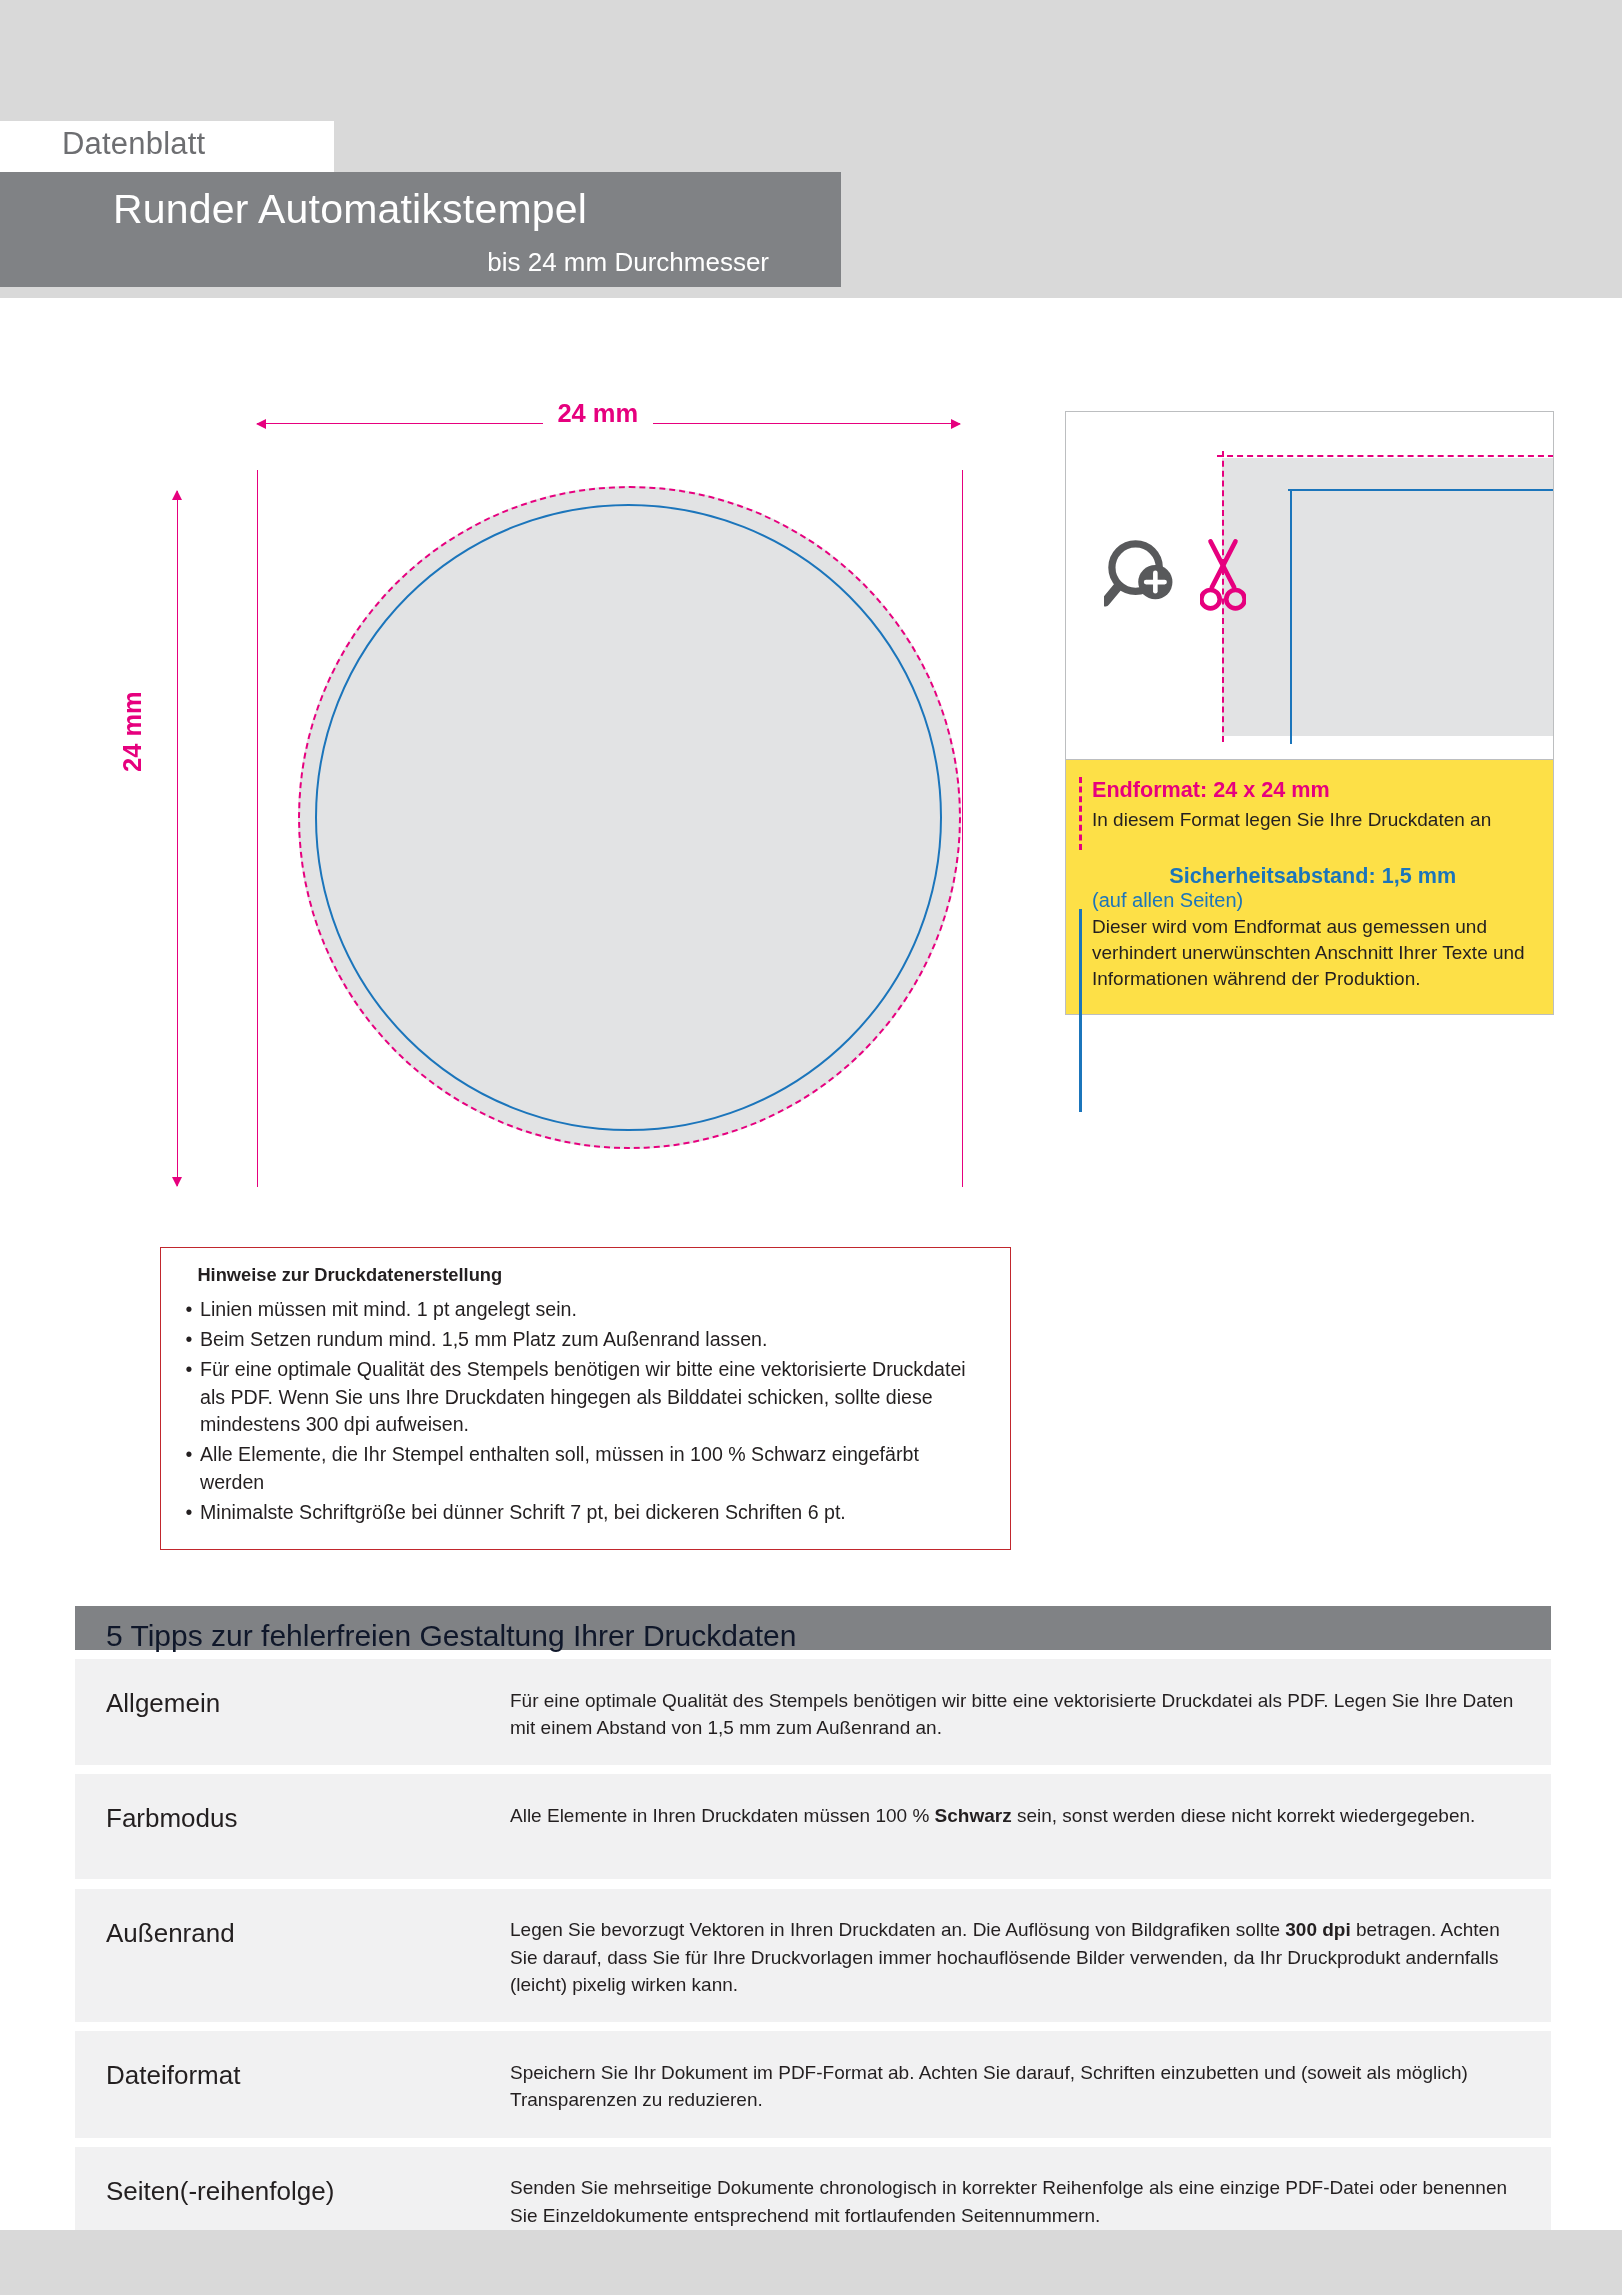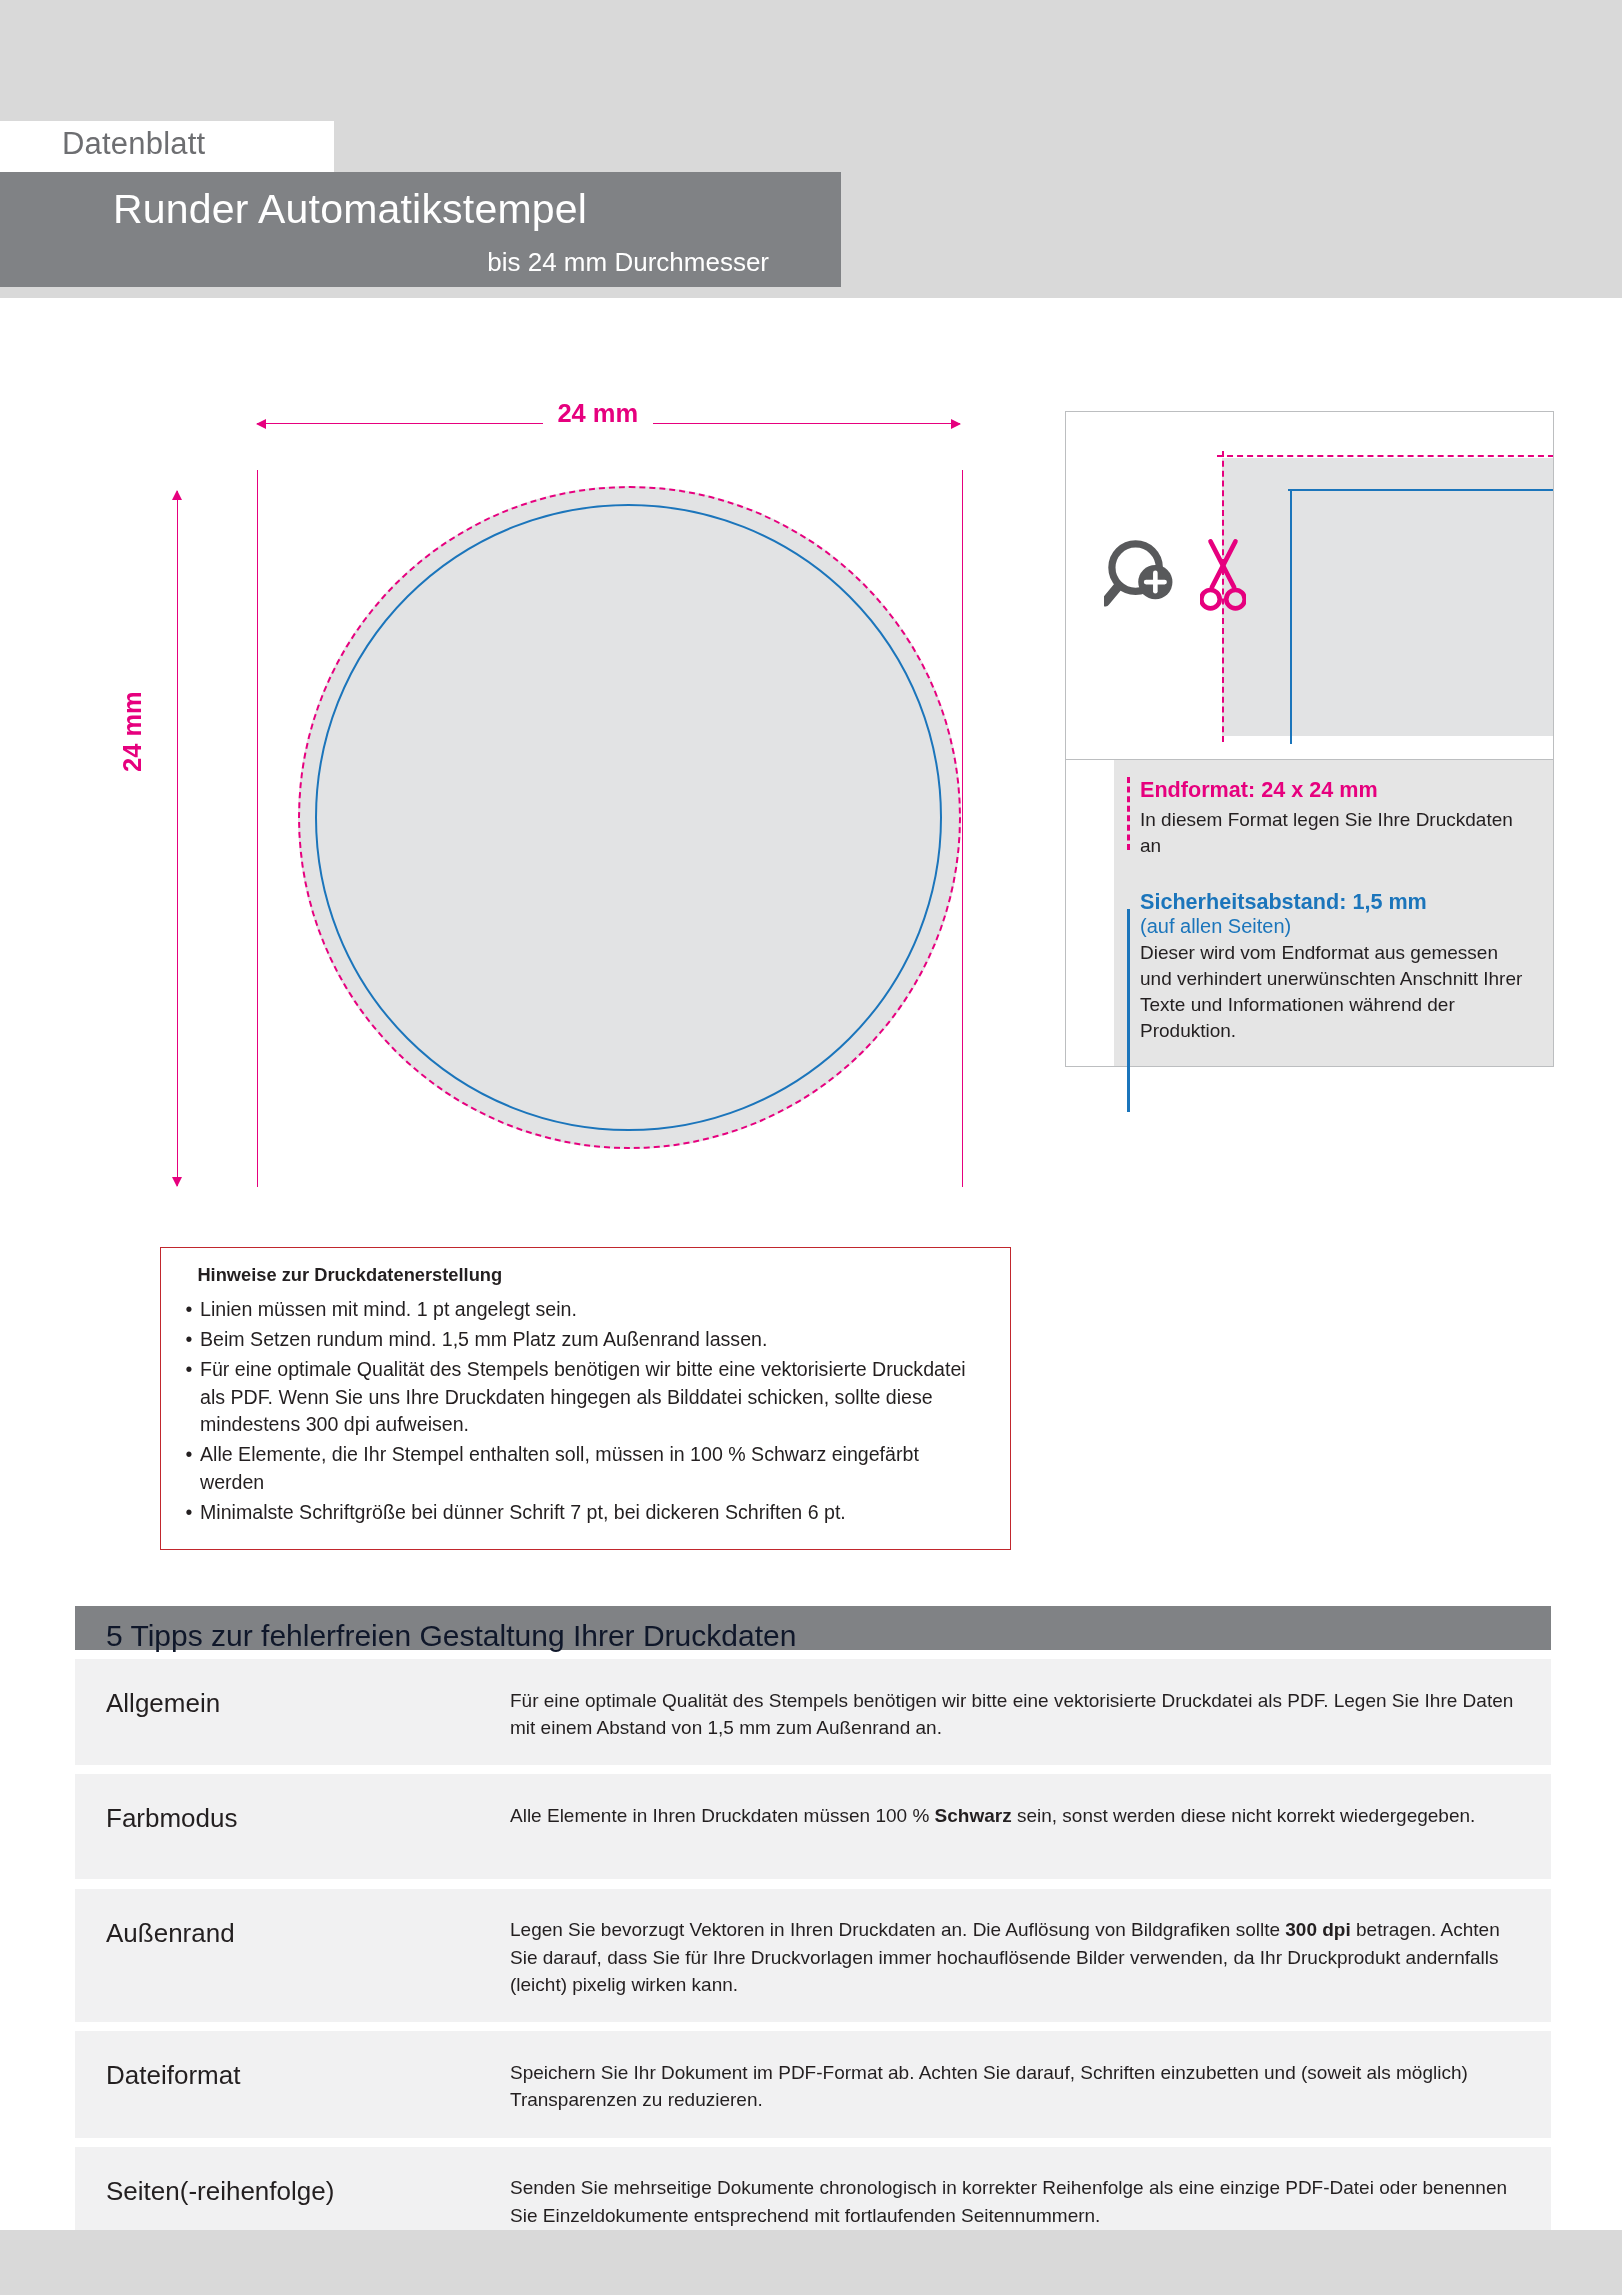--- a/index.html
+++ b/index.html
@@ -227,24 +227,23 @@
     height: 79px;
   }
   .fig-scissors {
     position: absolute;
     left: 134px;
     top: 124px;
     width: 46px;
     height: 79px;
   }
   .infopanel-body {
-    background: #e5e5e5;
+    background: #fde047;
     padding: 17px 19.6px 22px 26px;
     position: relative;
-    margin-left: 48px;
   }
   .infopanel-body .leftdash {
     position: absolute;
     left: 13px;
     top: 17px;
     width: 0;
     height: 73px;
     border-left: 3.3px dashed #e6007e;
   }
   .infopanel-body .leftsolid {
@@ -265,20 +264,21 @@
     font-size: 19px;
     line-height: 26px;
     color: #231f20;
     margin: 0;
   }
   .ip-title-blue {
     font-size: 21.6px;
     font-weight: bold;
     color: #1b75bb;
     margin: 30px 0 0 0;
+    text-align: center;
   }
   .ip-sub-blue {
     font-size: 20px;
     color: #1b75bb;
     margin: 0 0 2.6px 0;
   }
 
   
   .hinweise {
     position: absolute;

